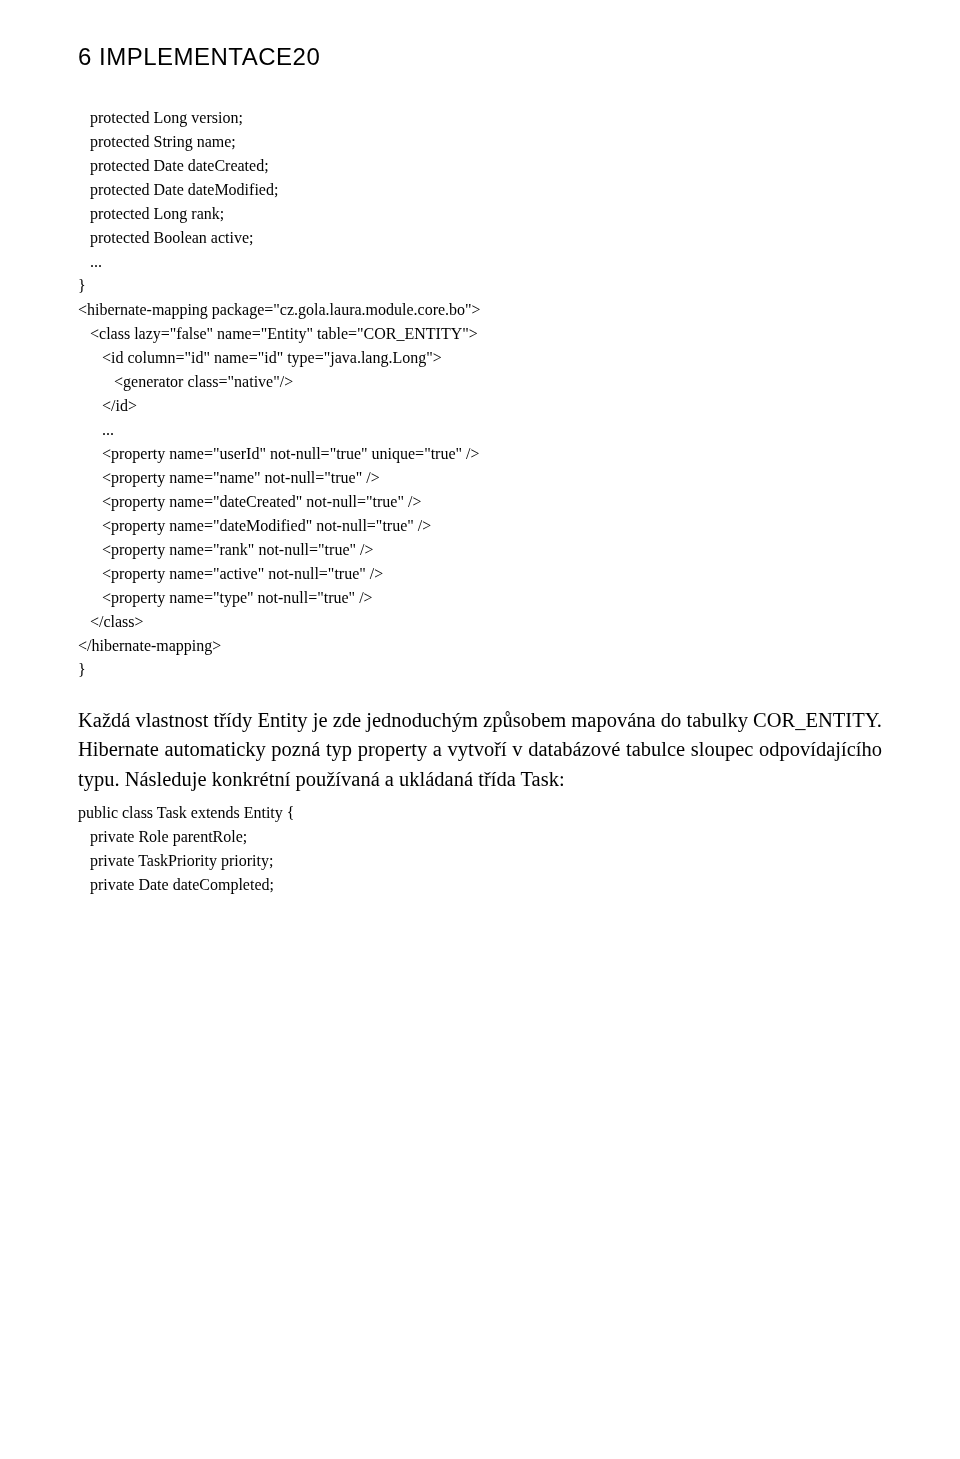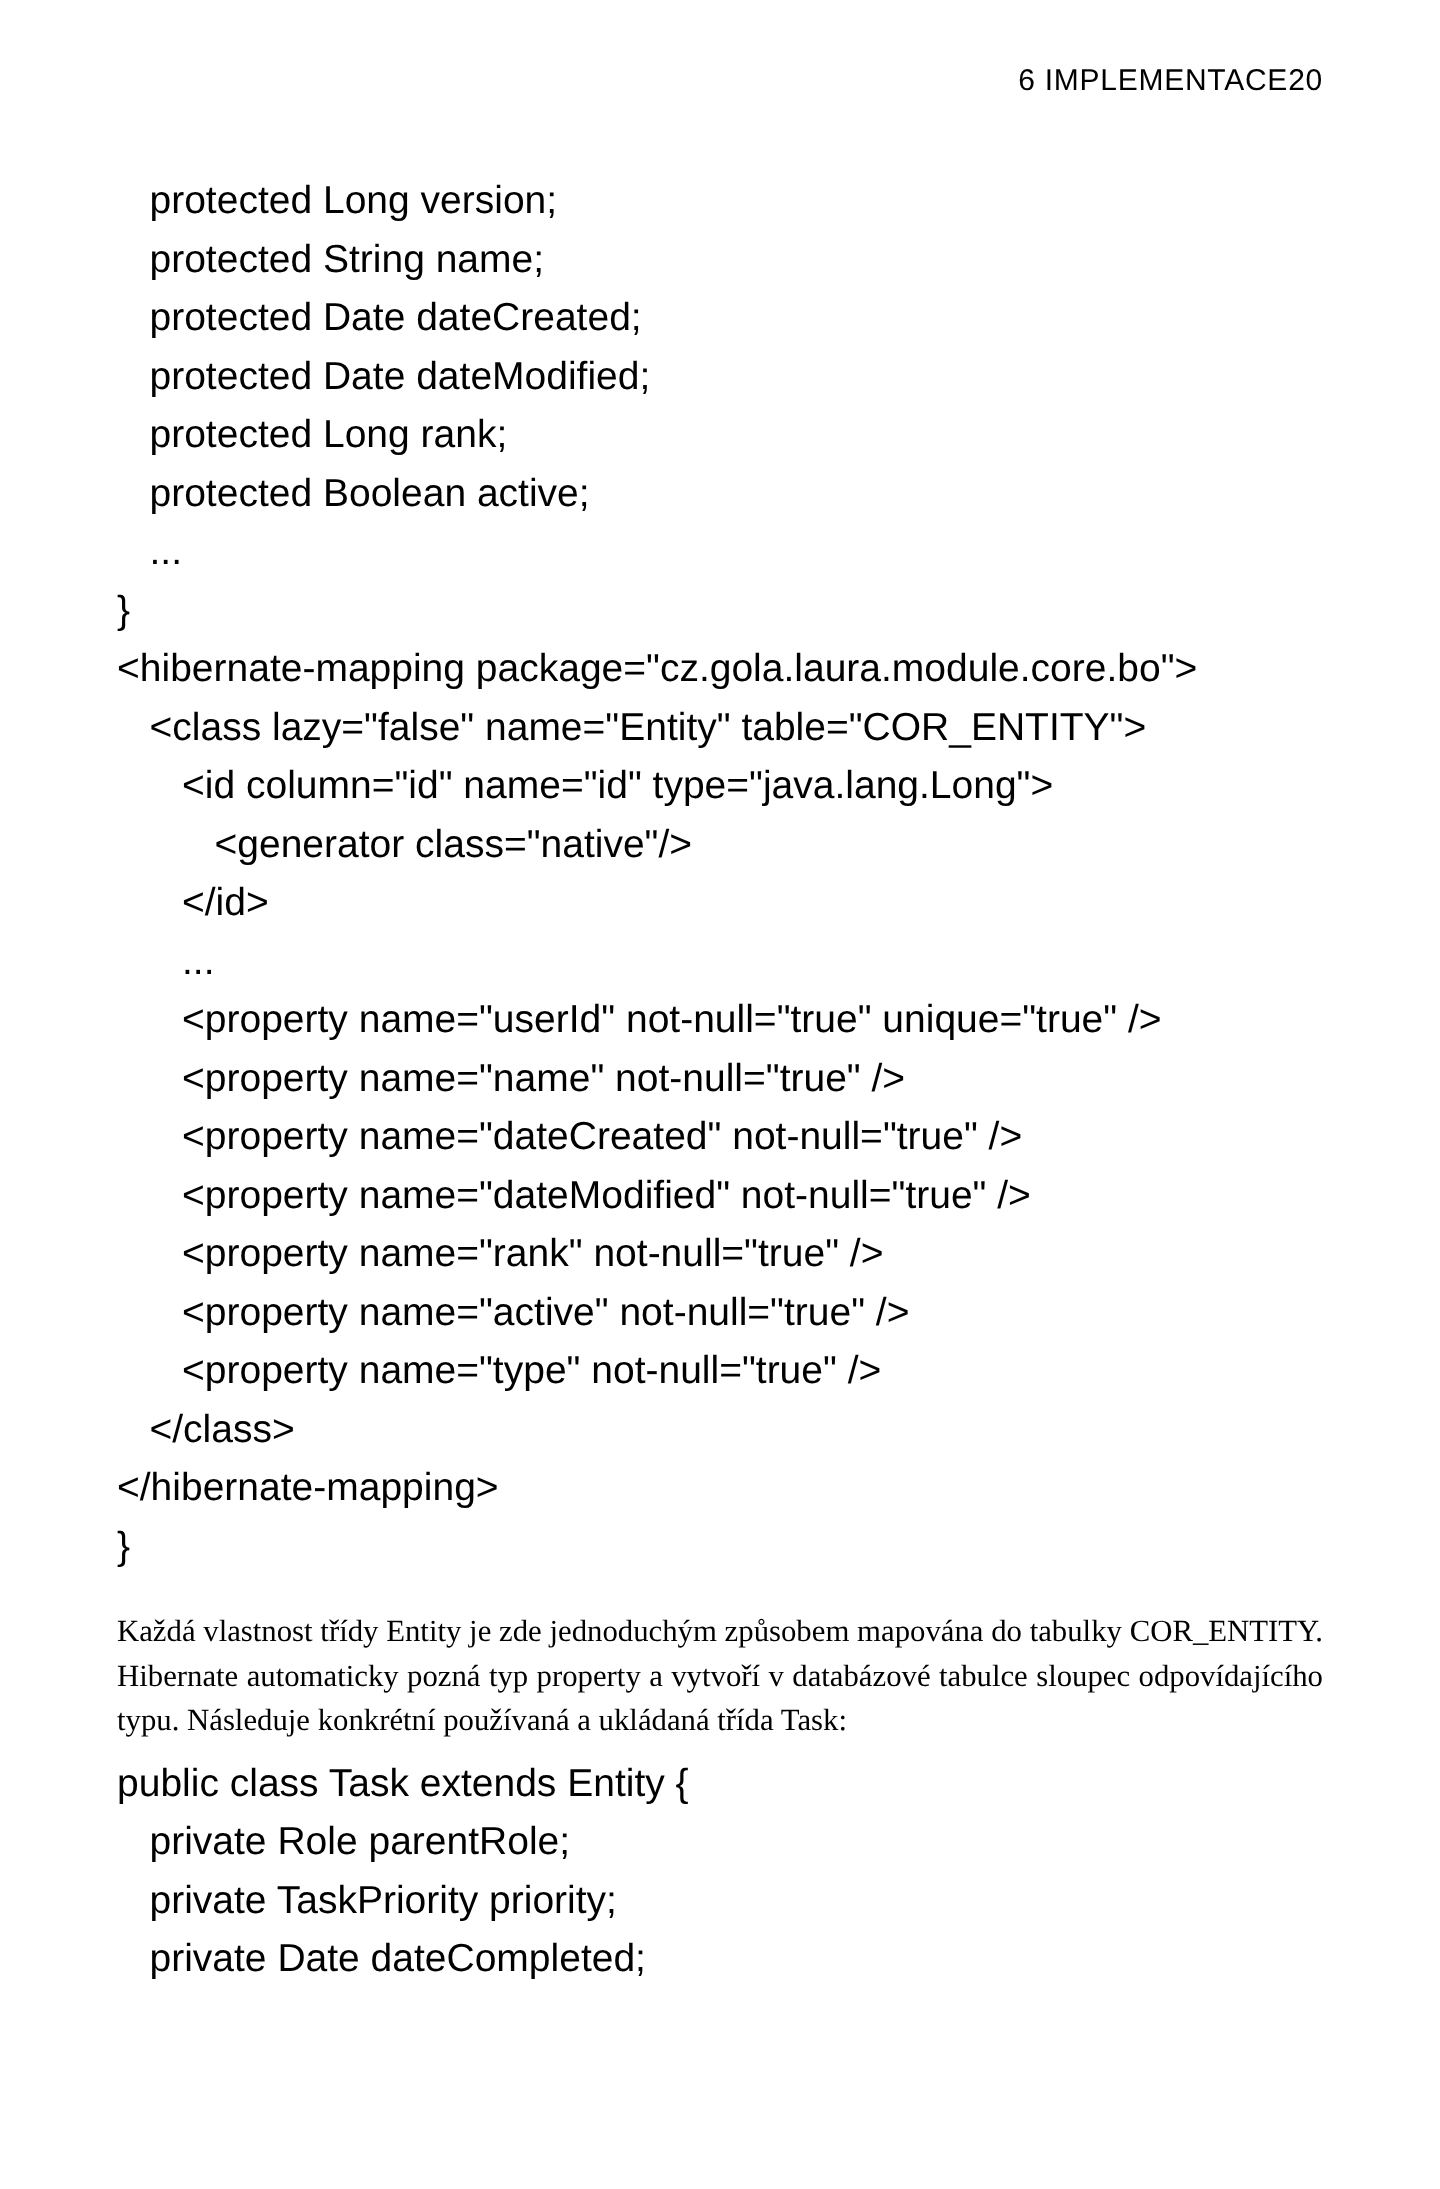--- a/index.html
+++ b/index.html
@@ -11,36 +11,36 @@
     margin: 0;
     padding: 0;
     width: 960px;
   }
   .page {
     padding: 40px 78px 40px 78px;
     box-sizing: border-box;
   }
   .hdr {
     display: flex;
-    justify-content: flex-end;
+    justify-content: flex-start;
     font-family: "Nimbus Sans", "Helvetica", Arial, sans-serif;
-    font-size: 20px;
+    font-size: 24px;
     letter-spacing: 0.5px;
-    margin-bottom: 46px;
+    margin-bottom: 32px;
   }
   .hdr .title {
     font-weight: 400;
     text-transform: uppercase;
   }
   .hdr .num {
     font-weight: 400;
   }
   .mono {
-    font-family: Liberation Sans, sans-serif;
-    font-size: 26px;
+    font-family: Liberation Serif, serif;
+    font-size: 16px;
     white-space: pre;
     line-height: 1.5;
     letter-spacing: 0;
   }
   .para {
     font-family: "Georgia", "Times New Roman", serif;
     font-size: 20.5px;
     line-height: 1.45;
     margin: 0;
   }

